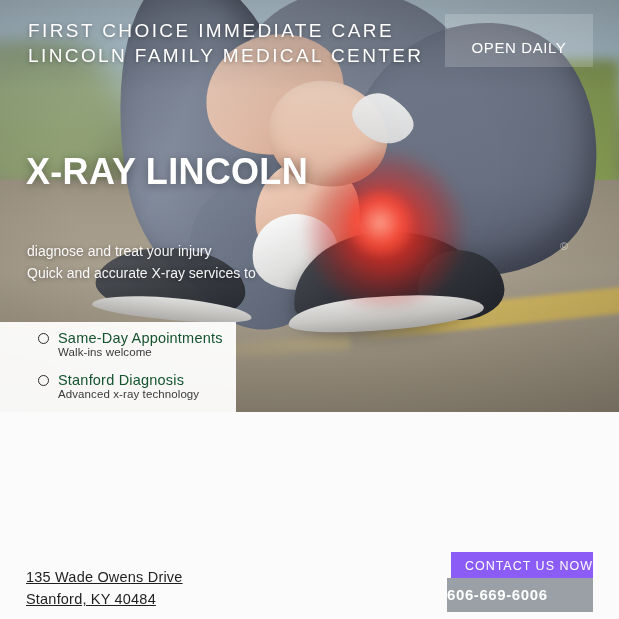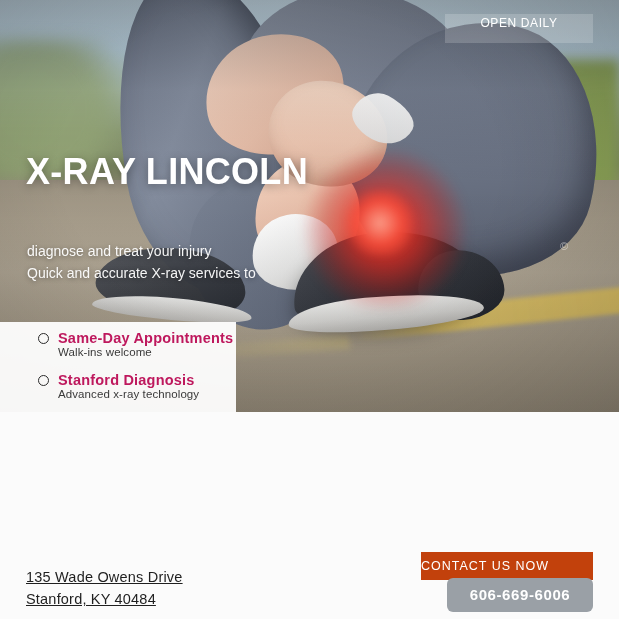--- a/index.html
+++ b/index.html
@@ -302,25 +302,25 @@
     line-height: 25px;
     text-shadow: 0 1px 4px rgba(0,0,0,.35);
   }
   .header-text div { white-space: nowrap; }
 
   .hours-box {
     position: absolute;
     right: 26px;
     top: 14px;
     width: 128px;
-    padding: 0 10px 10px;
+    padding: 24px 10px 10px;
     background: rgba(255,255,255,.18);
     color: #ffffff;
     text-align: center;
-    font-size: 12px;
+    font-size: 15px;
     line-height: 19px;
     letter-spacing: .6px;
   }
 
   
   .headline {
     position: absolute;
     left: 26px;
     top: 148px;
     color: #ffffff;
@@ -361,22 +361,22 @@
   .features {
     position: absolute;
     left: 38px;
     top: 330px;
     width: 300px;
   }
   .feature { margin-bottom: 14px; position: relative; }
   .feature:last-child { margin-bottom: 0; }
   .f-title {
     font-size: 14.5px;
-    font-weight: 700;
-    color: #be185d;
+    font-weight: 400;
+    color: #14532d;
     letter-spacing: .2px;
     padding-left: 20px;
   }
   .f-sub {
     font-size: 11.5px;
     color: #3a3a3a;
     padding-left: 20px;
     letter-spacing: .1px;
   }
   .bullet {
@@ -405,41 +405,40 @@
     font-size: 14.5px;
     line-height: 22px;
     color: #1f1f1f;
     letter-spacing: .2px;
     text-decoration: underline;
   }
   .cta {
     position: absolute;
     right: 26px;
     top: 552px;
-    width: 172px;
-    text-align: left;
-    background: #c2410c;
+    width: 142px;
+    text-align: right;
+    background: #8b5cf6;
     color: #ffffff;
     font-size: 12.5px;
     letter-spacing: 1px;
     padding: 7px 0 7px;
   }
   .phone {
     position: absolute;
     right: 26px;
     top: 578px;
     width: 146px;
-    text-align: center;
+    text-align: left;
     background: #9aa0a6;
     color: #ffffff;
     font-size: 15px;
     font-weight: 700;
     letter-spacing: .6px;
     padding: 8px 0 9px;
-    border-radius: 6px;
   }
   .watermark {
     position: absolute;
     left: 560px;
     top: 240px;
     color: rgba(255,255,255,.5);
     font-size: 11px;
   }
 </style>
 </head>
@@ -473,20 +472,24 @@
     <div class="shoe-toe"></div>
     <div class="shoe-sole"></div>
 
     <div class="pain-glow"></div>
     <div class="pain-core"></div>
 
     <div class="photo-shade"></div>
     <div class="photo-vign"></div>
   </div>
 
+  <div class="header-text">
+    <div>FIRST CHOICE IMMEDIATE CARE</div>
+    <div>LINCOLN FAMILY MEDICAL CENTER</div>
+  </div>
 
   <div class="hours-box">
     <div>OPEN DAILY</div>
   </div>
 
   <div class="headline">
     <div class="l2">X-RAY LINCOLN</div>
   </div>
 
   <div class="subhead">

